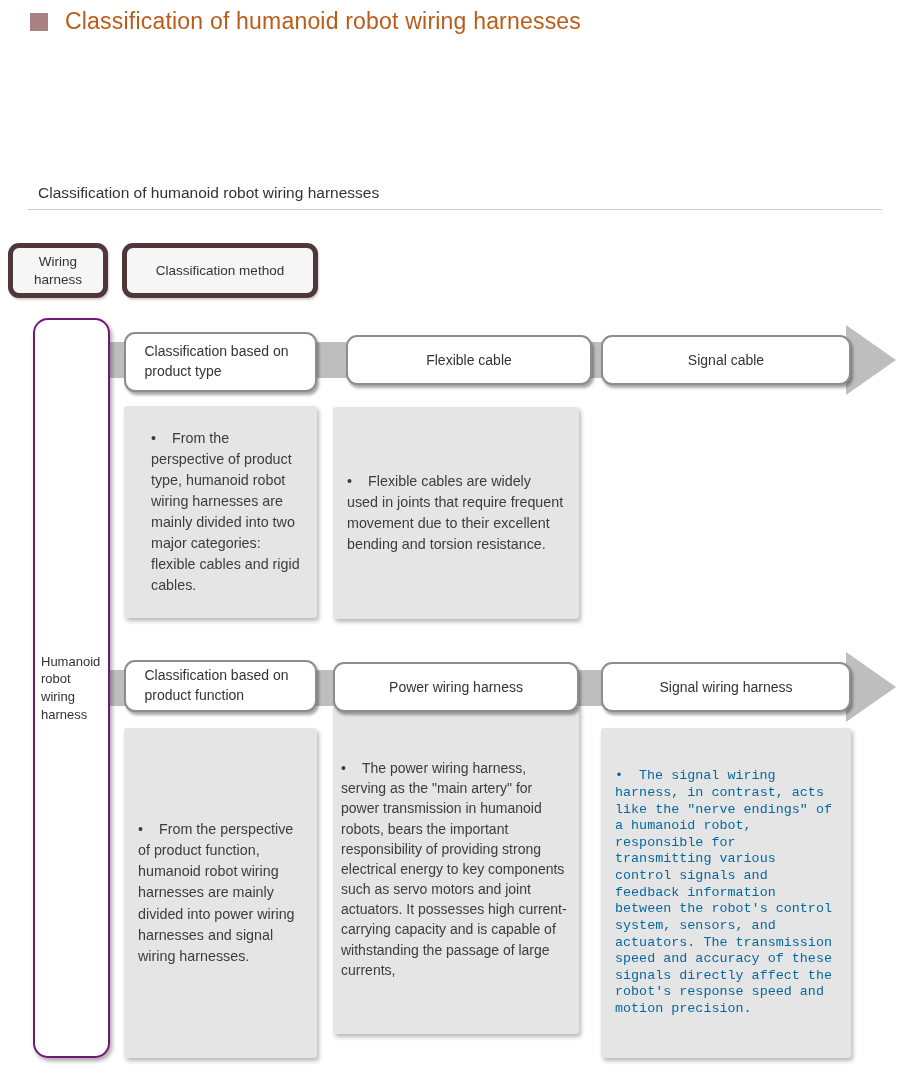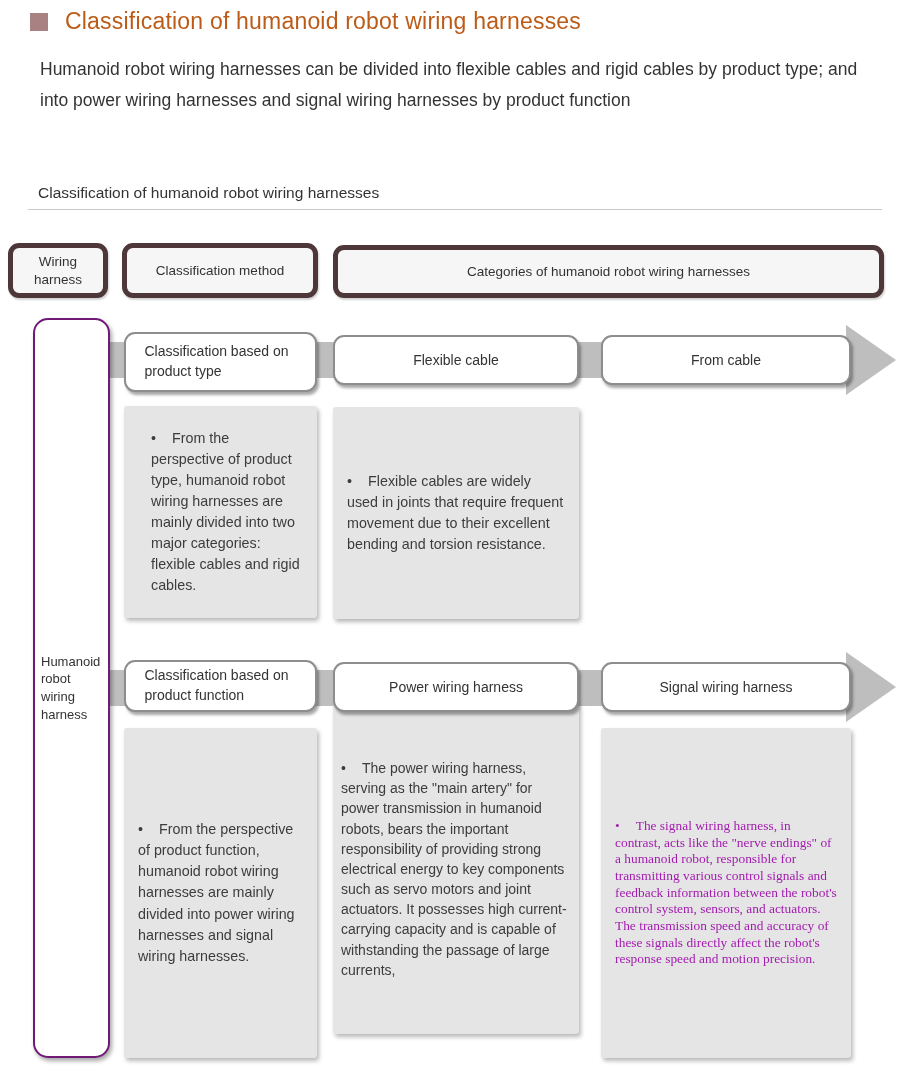--- a/index.html
+++ b/index.html
@@ -46,86 +46,82 @@
   .arrow-r2 { top:652px; }
 
   
   .node { position:absolute; background:#fff; border:2px solid #8d8d8d; border-radius:11px;
           box-shadow:2px 3px 3px rgba(0,0,0,0.35);
           display:flex; align-items:center; justify-content:center; z-index:2;
           font-size:14px; color:#333; }
   .method span { display:block; width:152px; text-align:left; line-height:1.4; }
   .m-r1 { left:124px; top:332px; width:193px; height:60px; }
   .m-r2 { left:124px; top:660px; width:193px; height:52px; }
-  .c1-r1 { left:333px; top:335px; width:246px; height:50px; }
+  .c1-r1 { left:346px; top:335px; width:246px; height:50px; }
   .c2-r1 { left:601px; top:335px; width:250px; height:50px; }
   .c1-r2 { left:333px; top:662px; width:246px; height:50px; }
   .c2-r2 { left:601px; top:662px; width:250px; height:50px; }
 
   
   .card { position:absolute; background:#e6e5e5; border-radius:3px;
           box-shadow:2px 3px 4px rgba(0,0,0,0.28);
           display:flex; flex-direction:column; justify-content:center;
           padding:12px 14px; z-index:1; }
   .card p { font-size:14.3px; line-height:1.47; color:#3c3c3c; text-align:left; }
   .card p + p { margin-top:12px; }
   .blt { margin-right:16px; }
   .k1-r1 { left:124px; top:406px; width:193px; height:212px;padding-left:27px; }
   .k2-r1 { left:333px; top:407px; width:246px; height:212px; }
   .k3-r1 { left:601px; top:407px; width:250px; height:212px; }
   .k1-r2 { left:124px; top:728px; width:193px; height:330px; }
   .k2-r2 { left:333px; top:704px; width:246px; height:330px; padding:12px 8px; }
   .k2-r2 p { font-size:14px; line-height:1.44; }
   .k3-r2 { left:601px; top:728px; width:250px; height:330px; }
-  .k3-r2 p { font-family:Liberation Serif, serif; font-size:13.4px; line-height:1.24;
-             color:#a21caf; }
+  .k3-r2 p { font-family:Liberation Mono, monospace; font-size:13.4px; line-height:1.24;
+             color:#0369a1; }
 </style>
 </head>
 <body>
 
 <div class="page">
 
   <div class="title-row">
     <span class="title-sq"></span>
     <h1 class="page-title">Classification of humanoid robot wiring harnesses</h1>
   </div>
 
-  <p class="intro">Humanoid robot wiring harnesses can be divided into flexible cables and rigid cables by product type; and into power wiring harnesses and signal wiring harnesses by product function</p>
 
   <div class="caption-wrap">
     <span>Classification of humanoid robot wiring harnesses</span>
   </div>
 
   <div class="hdr hdr1">
     <span>Wiring harness</span>
   </div>
   <div class="hdr hdr2">
     <span>Classification method</span>
-  </div>
-  <div class="hdr hdr3">
-    <span>Categories of humanoid robot wiring harnesses</span>
   </div>
 
   <div class="band band-r1"></div>
   <div class="arrowhead arrow-r1"></div>
   <div class="band band-r2"></div>
   <div class="arrowhead arrow-r2"></div>
 
   <div class="root-node">
     <span>Humanoid robot wiring harness</span>
   </div>
 
   <div class="node method m-r1">
     <span>Classification based on product type</span>
   </div>
   <div class="node c1-r1">
     <span>Flexible cable</span>
   </div>
   <div class="node c2-r1">
-    <span>From cable</span>
+    <span>Signal cable</span>
   </div>
 
   <div class="card k1-r1">
     <p><span class="blt">•</span><span>From the perspective of product type, humanoid robot wiring harnesses are mainly divided into two major categories: flexible cables and rigid cables.</span></p>
   </div>
   <div class="card k2-r1">
     <p><span class="blt">•</span><span>Flexible cables are widely used in joints that require frequent movement due to their excellent bending and torsion resistance.</span></p>
   </div>
 
   <div class="node method m-r2">

